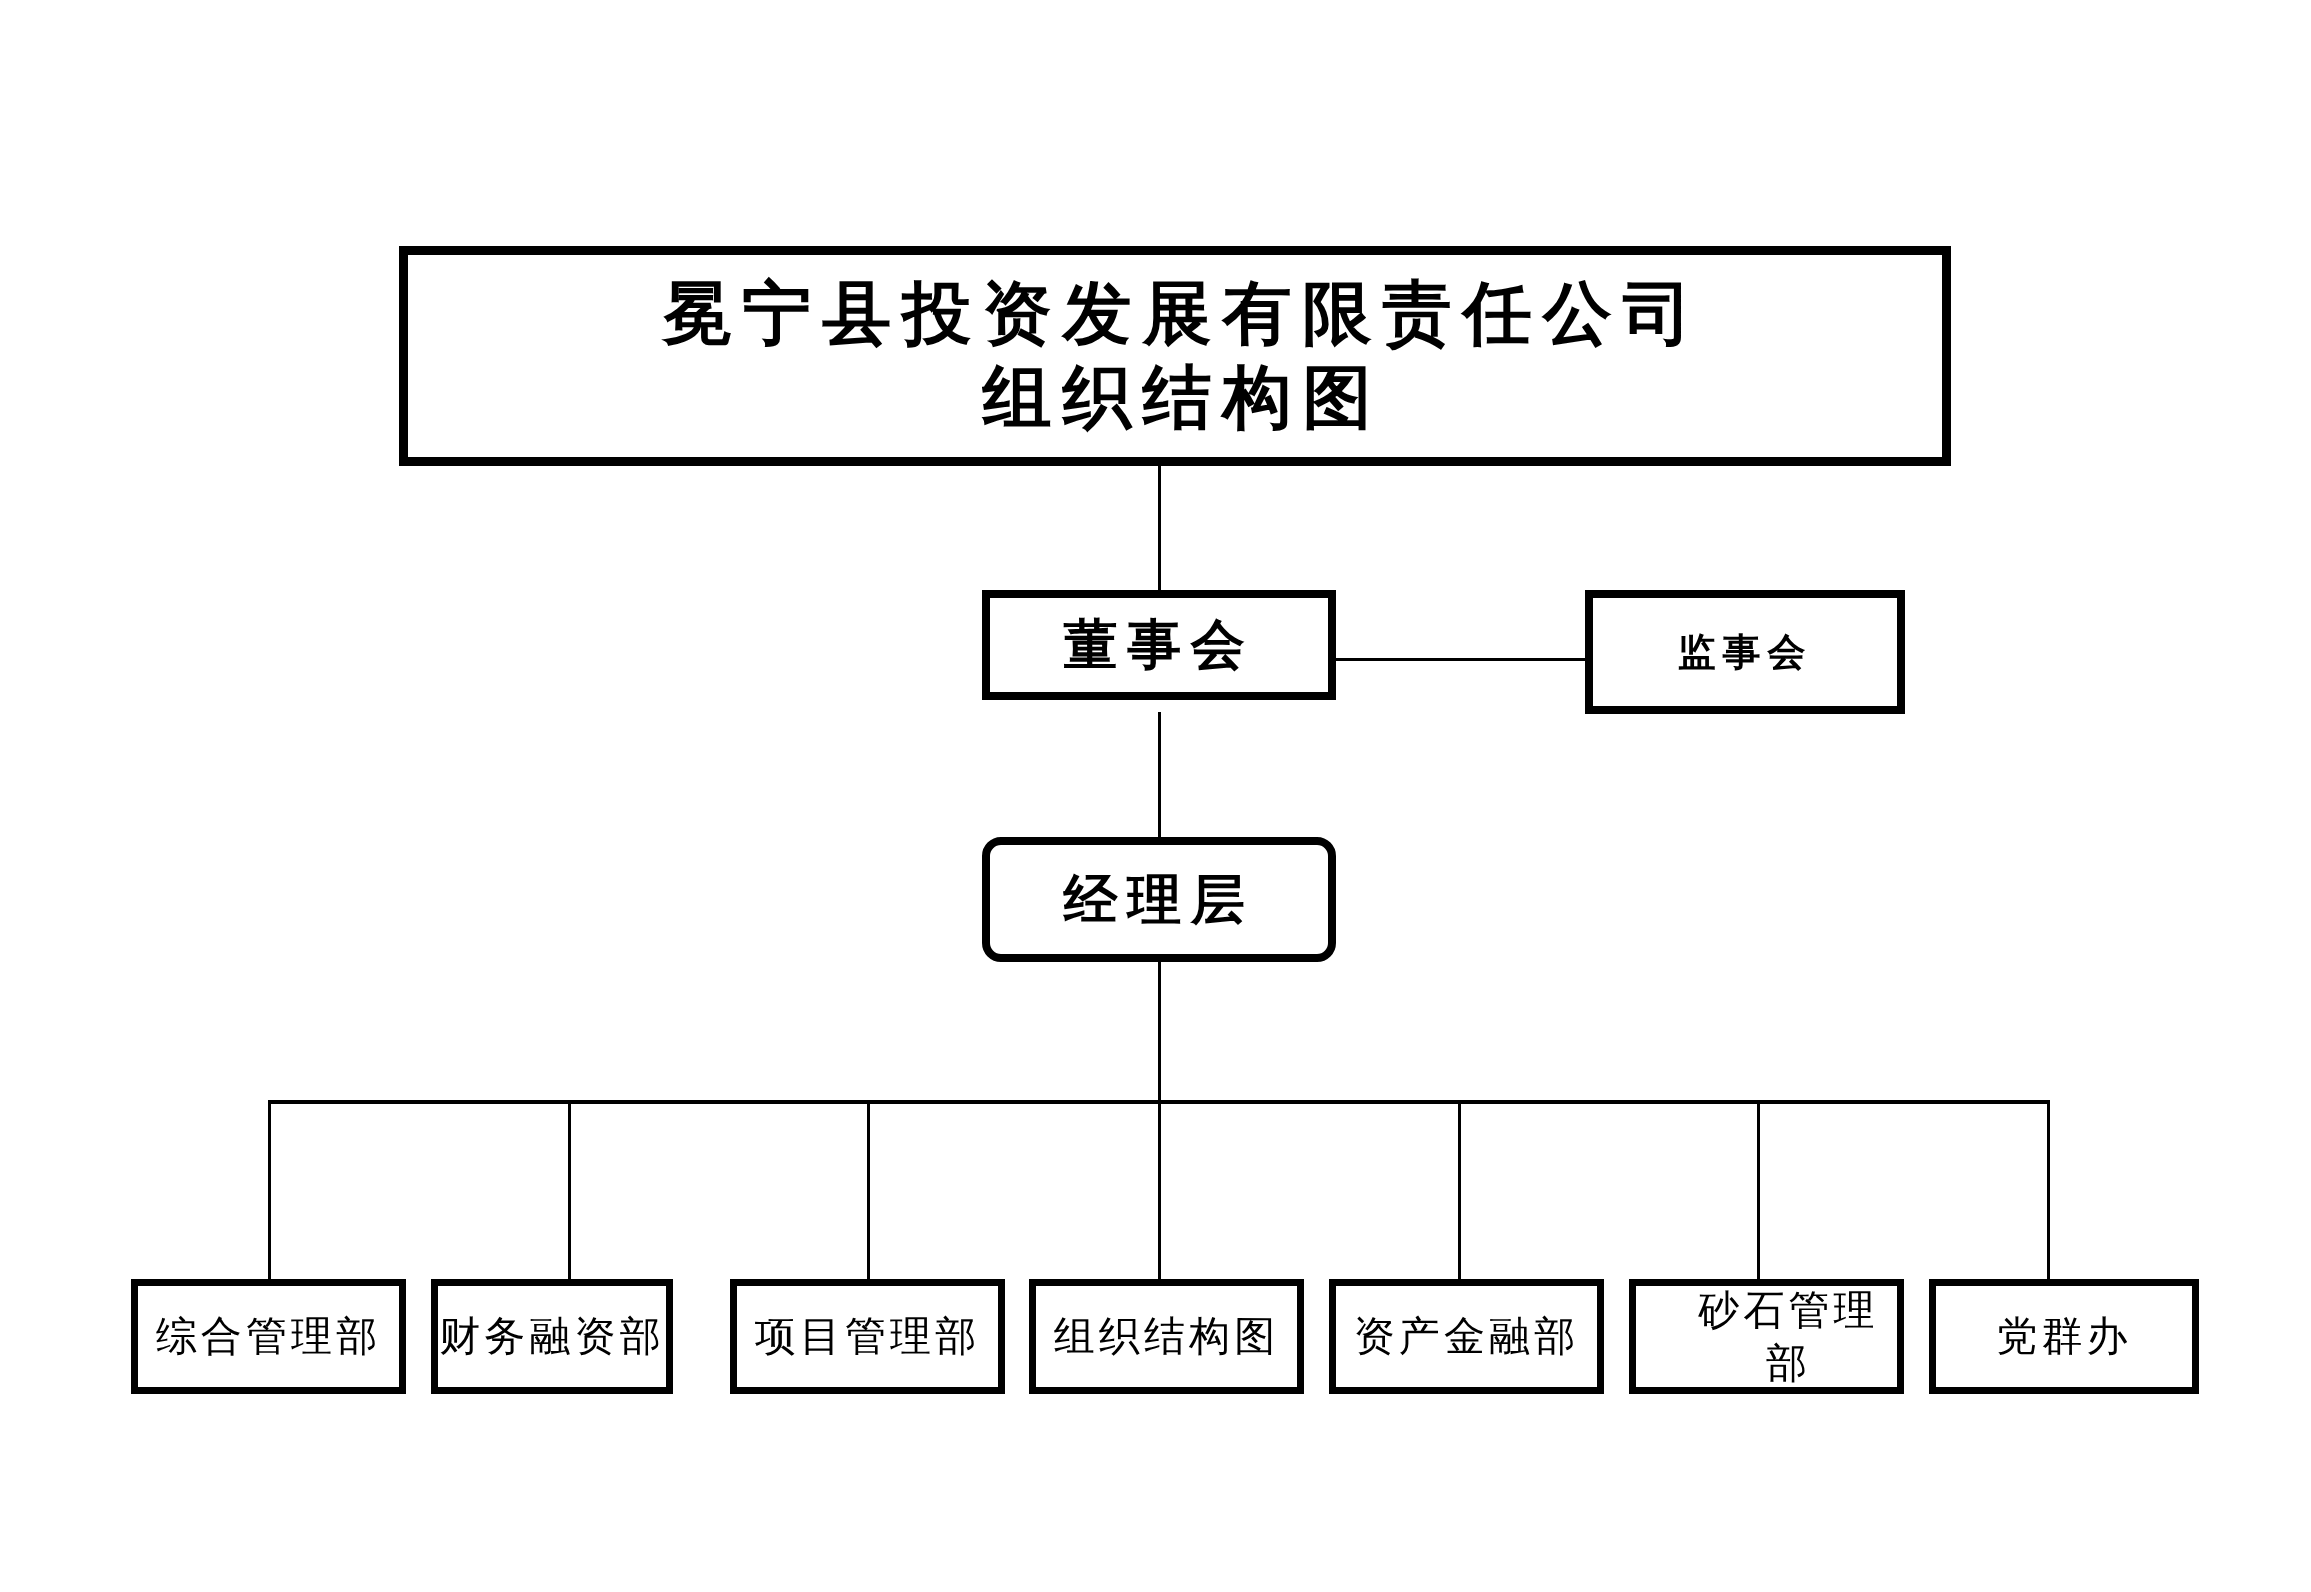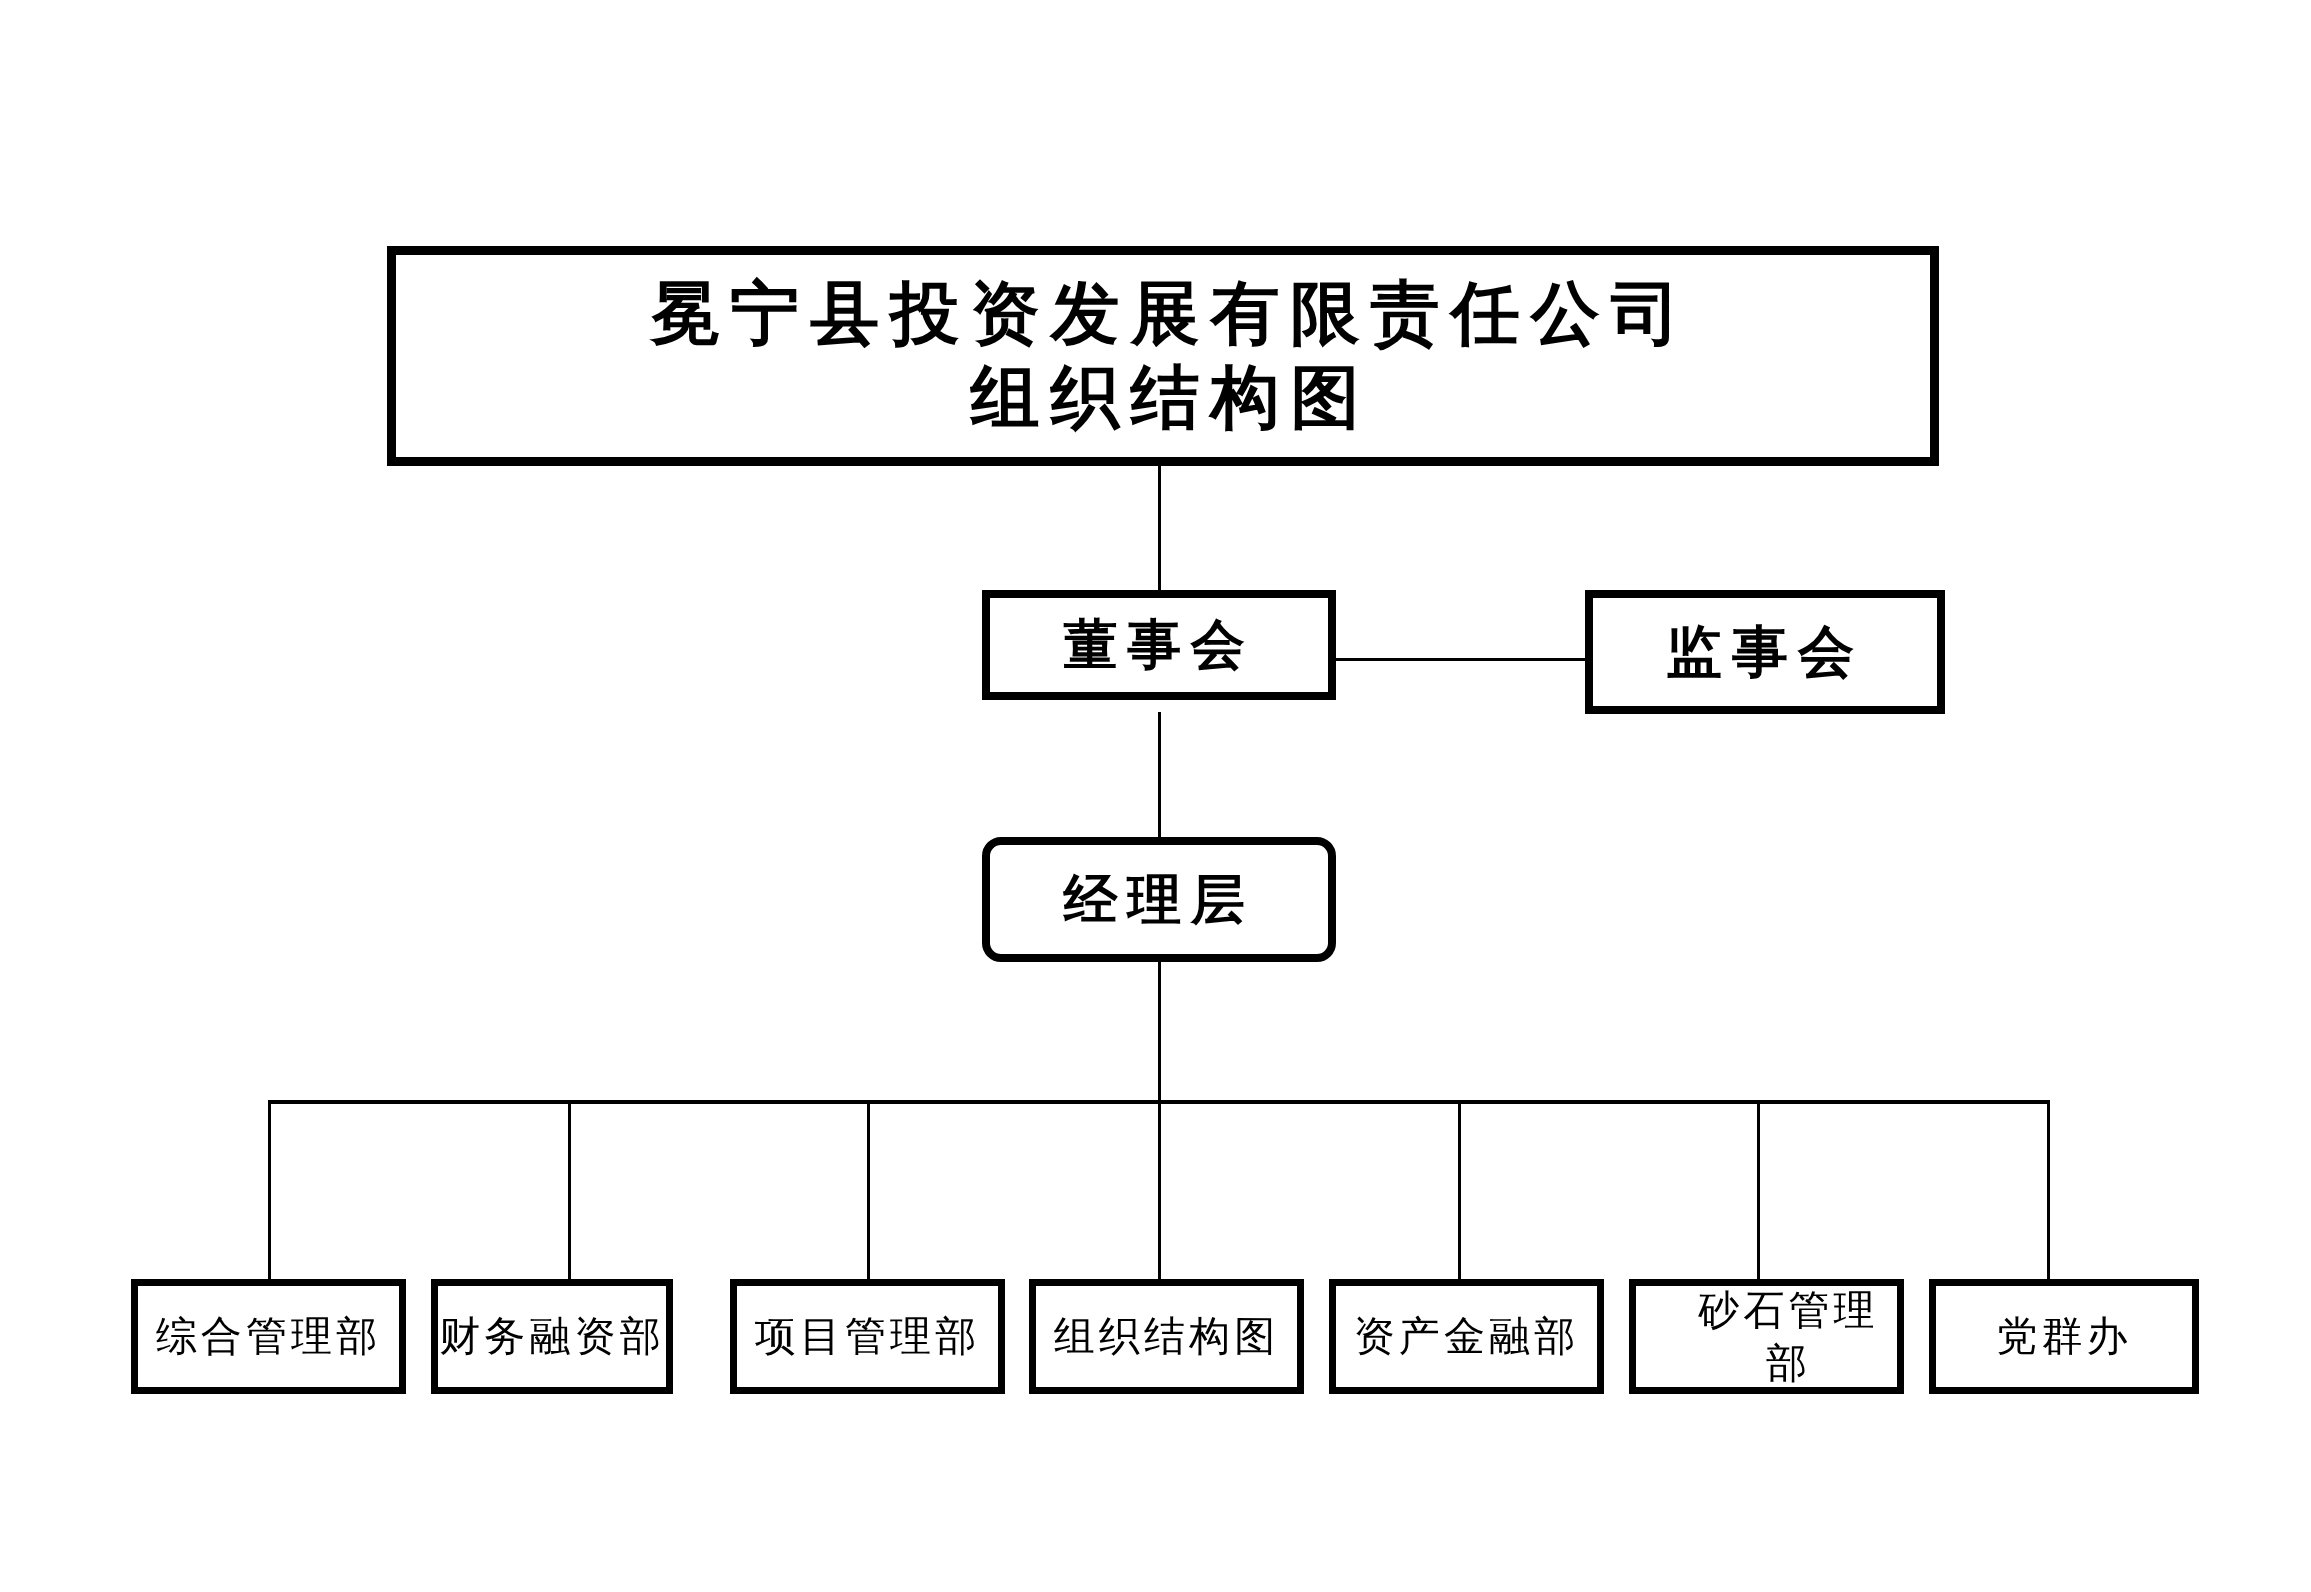--- a/index.html
+++ b/index.html
@@ -30,21 +30,21 @@
     text-align: center;
     color: #000000;
     line-height: 1.28;
     letter-spacing: 0.12em;
     white-space: pre-line;
     z-index: 3;
   }
 
   
   #node-title {
-    left: 387px;
+    left: 399px;
     top: 246px;
     width: 1552px;
     height: 220px;
     border-width: 9.3px;
     font-size: 69px;
     font-weight: bold;
     letter-spacing: 0.16em;
     line-height: 1.22;
     padding-left: 15px;
   }
@@ -55,23 +55,23 @@
     top: 590px;
     width: 354px;
     height: 110px;
     font-size: 54px;
     font-weight: bold;
     letter-spacing: 0.18em;
   }
   #node-supervisors {
     left: 1585px;
     top: 590px;
-    width: 360px;
+    width: 320px;
     height: 124px;
-    font-size: 56px;
+    font-size: 38px;
     font-weight: bold;
     letter-spacing: 0.18em;
   }
 
   
   #node-management {
     left: 982px;
     top: 837px;
     width: 354px;
     height: 125px;

